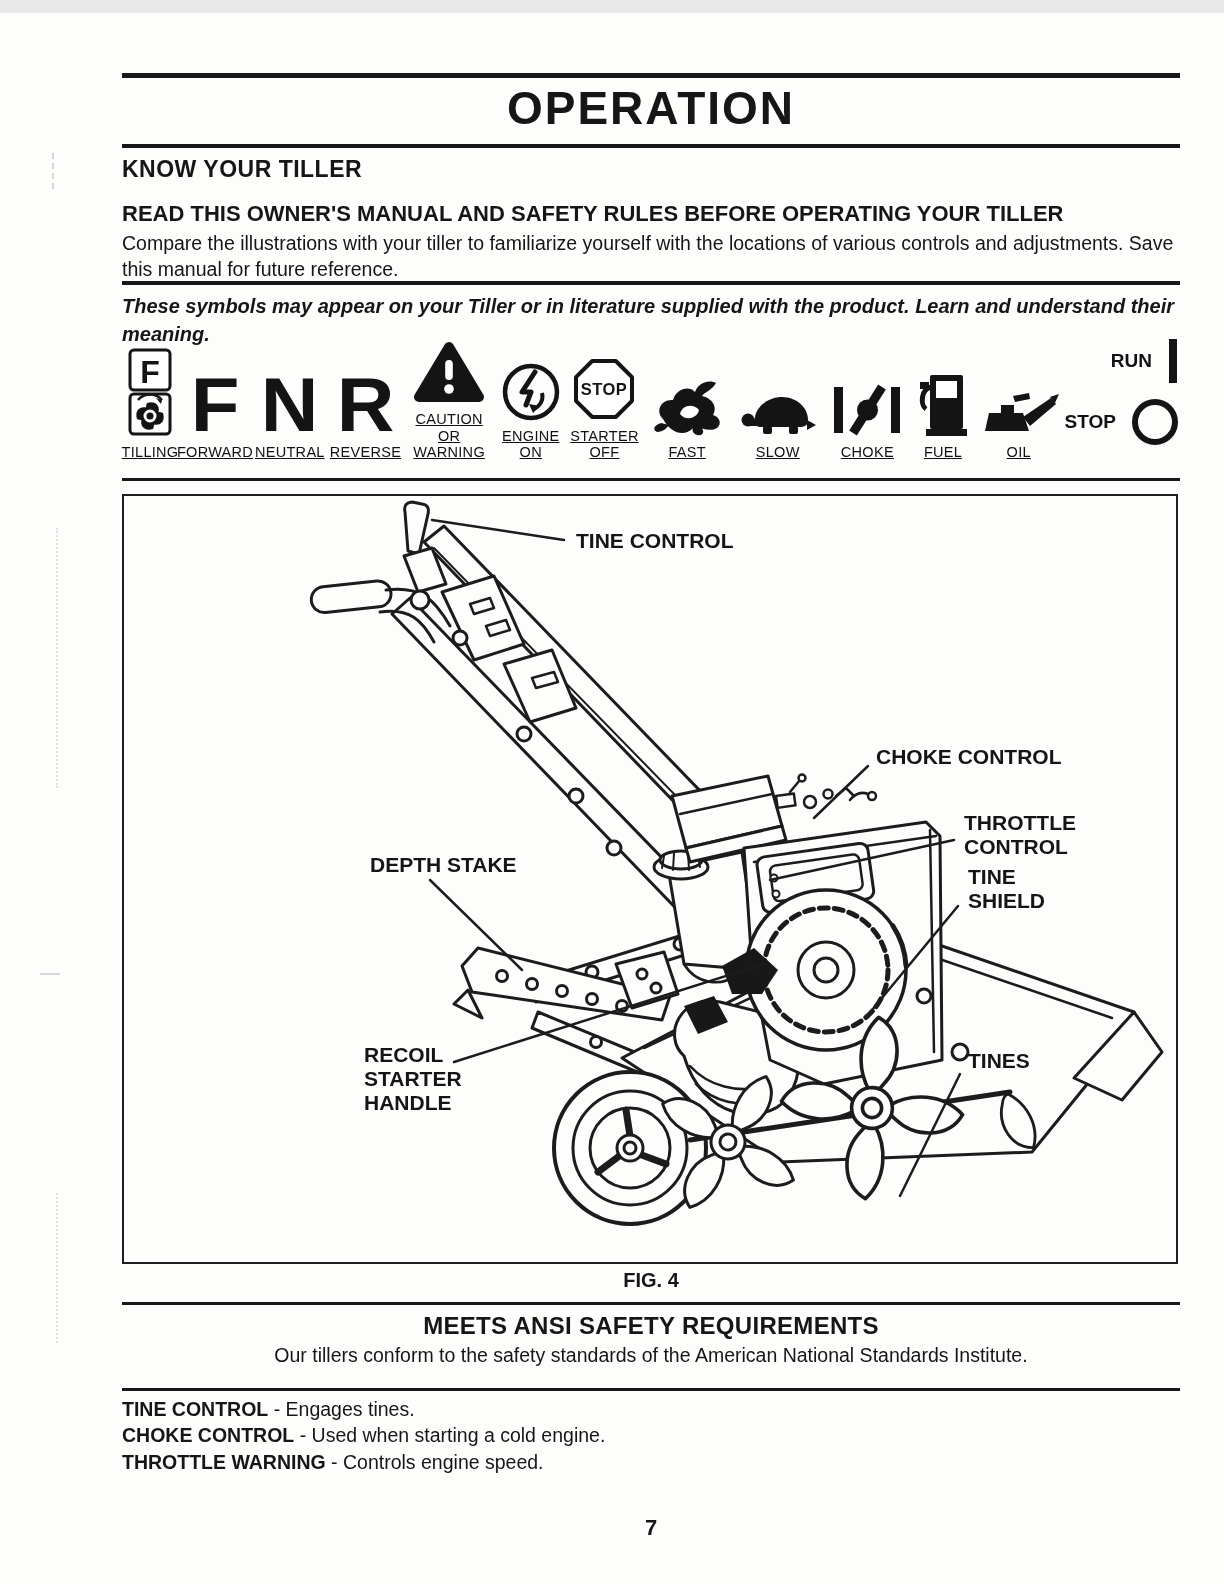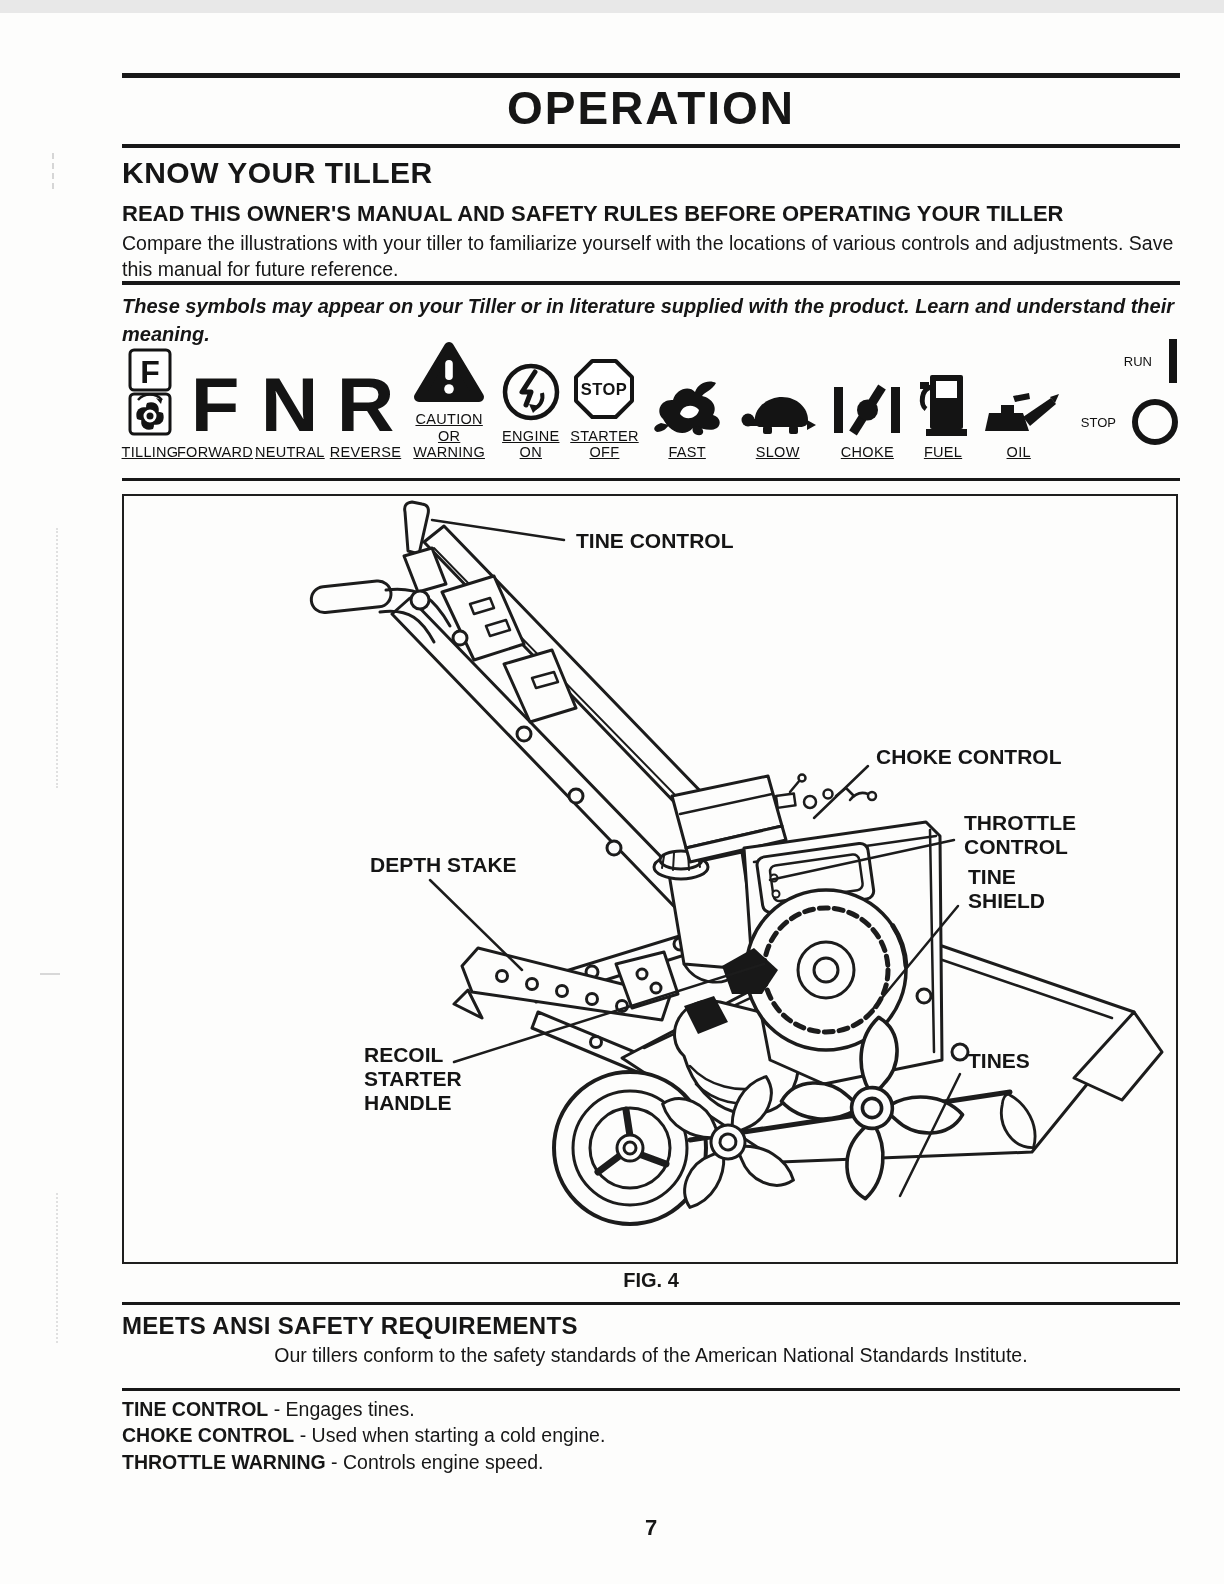--- a/index.html
+++ b/index.html
@@ -11,48 +11,48 @@
     font-family:"Liberation Sans",sans-serif;
     color:#161616;
     overflow:hidden;
   }
   .hrule{position:absolute;left:122px;width:1058px;background:#181818;}
   .abs{position:absolute;}
   .title{
     left:122px;top:68px;width:1058px;text-align:center;
     font-size:46px;font-weight:bold;letter-spacing:2px;
   }
-  .h1{left:122px;top:143px;font-size:30px;font-weight:bold;letter-spacing:.5px;}
+  .h1{left:122px;top:143px;font-size:23px;font-weight:bold;letter-spacing:.5px;}
   .h2{left:122px;top:188px;font-size:22px;font-weight:bold;width:1058px;}
   .body-par{left:122px;top:218px;width:1058px;font-size:19.5px;line-height:1.32;}
   .sym-intro{
     left:122px;top:280px;width:1062px;
     font-size:20px;font-weight:bold;font-style:italic;line-height:1.38;
   }
   .sym-row{
     left:122px;top:330px;width:1058px;height:118px;
     display:flex;justify-content:space-between;align-items:flex-end;
   }
   .sym{display:flex;flex-direction:column;align-items:center;justify-content:flex-end;height:118px;}
   .sym .glyph{display:flex;align-items:flex-end;justify-content:center;}
   .sym .lbl{
     margin-top:5px;font-size:14.5px;letter-spacing:.3px;text-align:center;
     line-height:1.15;color:#111;white-space:normal;text-decoration:underline;
   }
   .bigletter{font-size:76px;font-weight:800;line-height:.88;color:#141414;
     transform:scaleX(1.05);}
   .runstop{display:flex;flex-direction:column;justify-content:flex-end;height:118px;padding-bottom:14px;gap:12px;}
   .rs-row{display:flex;align-items:center;gap:14px;justify-content:flex-end;}
-  .rs-lbl{font-size:13px;font-weight:normal;color:#111;}
+  .rs-lbl{font-size:19px;font-weight:bold;color:#111;}
   .figbox{
     left:122px;top:481px;width:1052px;height:766px;
     border:2px solid #1e1e1e;background:#fdfdfc;
   }
   .figcap{left:122px;top:1256px;width:1058px;text-align:center;font-size:20px;font-weight:bold;}
-  .ansi-h{left:122px;top:1299px;width:1058px;font-size:24px;font-weight:bold;letter-spacing:.3px;}
+  .ansi-h{left:122px;top:1299px;width:1058px;text-align:center;font-size:24px;font-weight:bold;letter-spacing:.3px;}
   .ansi-b{left:122px;top:1331px;width:1058px;text-align:center;font-size:19.5px;}
   .defs-left{left:122px;top:1384px;width:545px;font-size:19.5px;line-height:1.3;}
   .defs-right{left:672px;top:1384px;width:512px;font-size:19.5px;line-height:1.3;}
   .def-line{margin-bottom:1px;}
   .def-line .term{font-weight:bold;}
   .pageno{left:122px;top:1502px;width:1058px;text-align:center;font-size:22px;font-weight:bold;}
   .artifact{position:absolute;background:none;}
   svg text{font-family:"Liberation Sans",sans-serif;}
 </style>
 </head>

